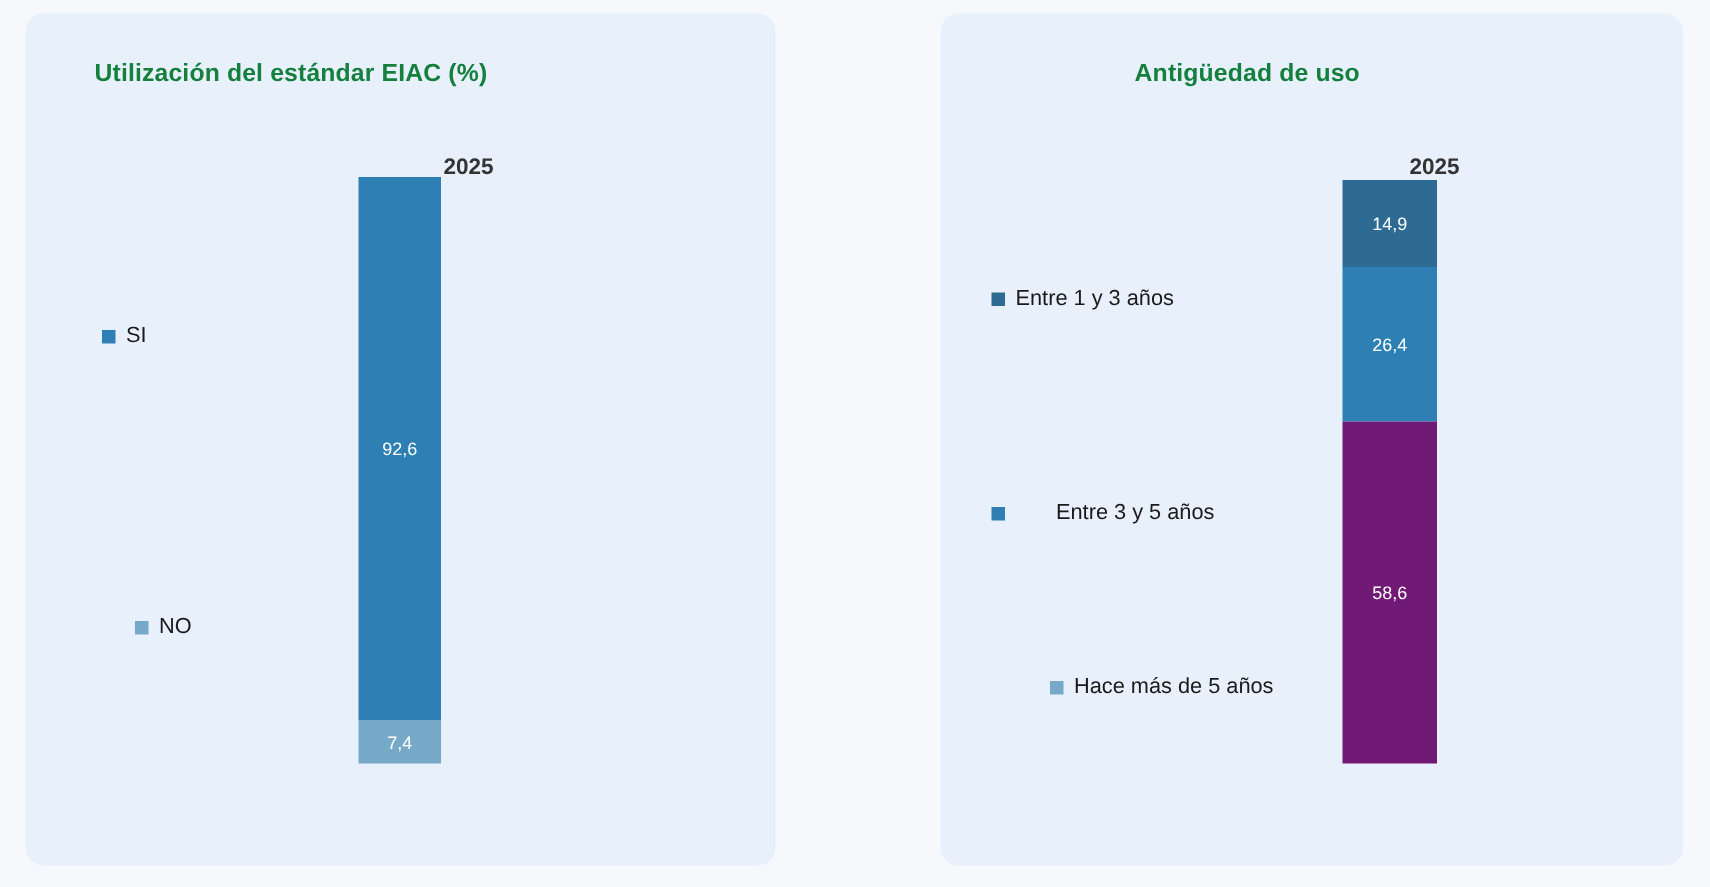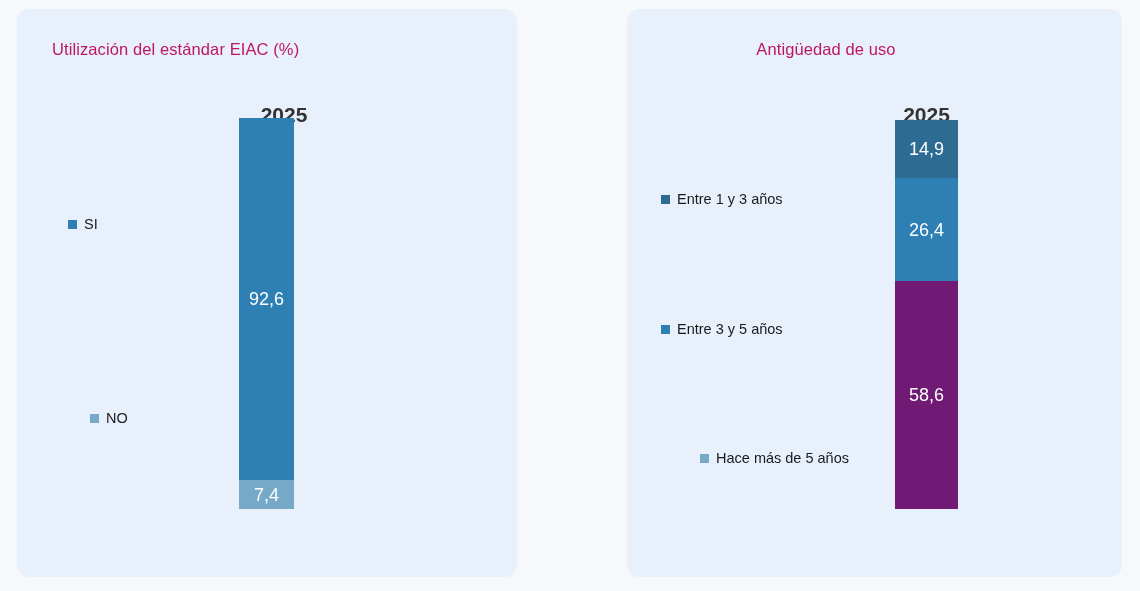--- a/index.html
+++ b/index.html
@@ -25,56 +25,57 @@
     background: #E8F0FC;
     border-radius: 12px;
     overflow: hidden;
   }
   #panel-left  { left: 17px;  top: 9px; width: 500px; height: 568px; }
   #panel-right { left: 627px; top: 9px; width: 495px; height: 568px; }
 
   .chart-title {
     position: absolute;
     font-size: 16.5px;
-    font-weight: normal;
-    color: #be185d;
+    font-weight: bold;
+    color: #15803d;
     letter-spacing: 0.1px;
     white-space: nowrap;
+    margin-left: 11px;
   }
   #title-left  { left: 35px; top: 31px; }
   #title-right { left: 0; right: 0; top: 31px; text-align: center; }
 
   
   .plot { position: absolute; }
   #plot-left  { left: 17px;  top: 9px; width: 500px; height: 568px; }
   #plot-right { left: 627px; top: 9px; width: 398px; height: 568px; }
 
   .cat-label {
     position: absolute;
-    font-size: 21px;
+    font-size: 15px;
     font-weight: bold;
     color: #333333;
-    text-align: center;
+    text-align: right;
     white-space: nowrap;
   }
 
   .bar {
     position: absolute;
     display: flex;
     flex-direction: column;
   }
   .seg {
     position: relative;
     display: flex;
     align-items: center;
     justify-content: center;
     box-sizing: border-box;
   }
   .seg-label {
-    font-size: 18px;
+    font-size: 12px;
     color: #FFFFFF;
     white-space: nowrap;
     line-height: 1;
   }
 
   
   .legend-item {
     position: absolute;
     display: flex;
     align-items: center;
@@ -144,21 +145,21 @@
       <div class="seg" style="height:228px; background:#701a75;">
         <span class="seg-label">58,6</span>
       </div>
     </div>
 
     <div class="legend-item" style="left:34px; top:183px;">
       <span class="legend-swatch" style="background:#2E6B92;"></span>
       <span class="legend-text">Entre 1 y 3 años</span>
     </div>
 
-    <div class="legend-item" style="left:34px; top:313px;">
+    <div class="legend-item" style="left:34px; top:326px;gap:27px;">
       <span class="legend-swatch" style="background:#2E80B4;"></span>
       <span class="legend-text">Entre 3 y 5 años</span>
     </div>
 
     <div class="legend-item" style="left:28px; top:442px;margin-left:45px;">
       <span class="legend-swatch" style="background:#76A9C8;"></span>
       <span class="legend-text">Hace más de 5 años</span>
     </div>
 
   </div>

